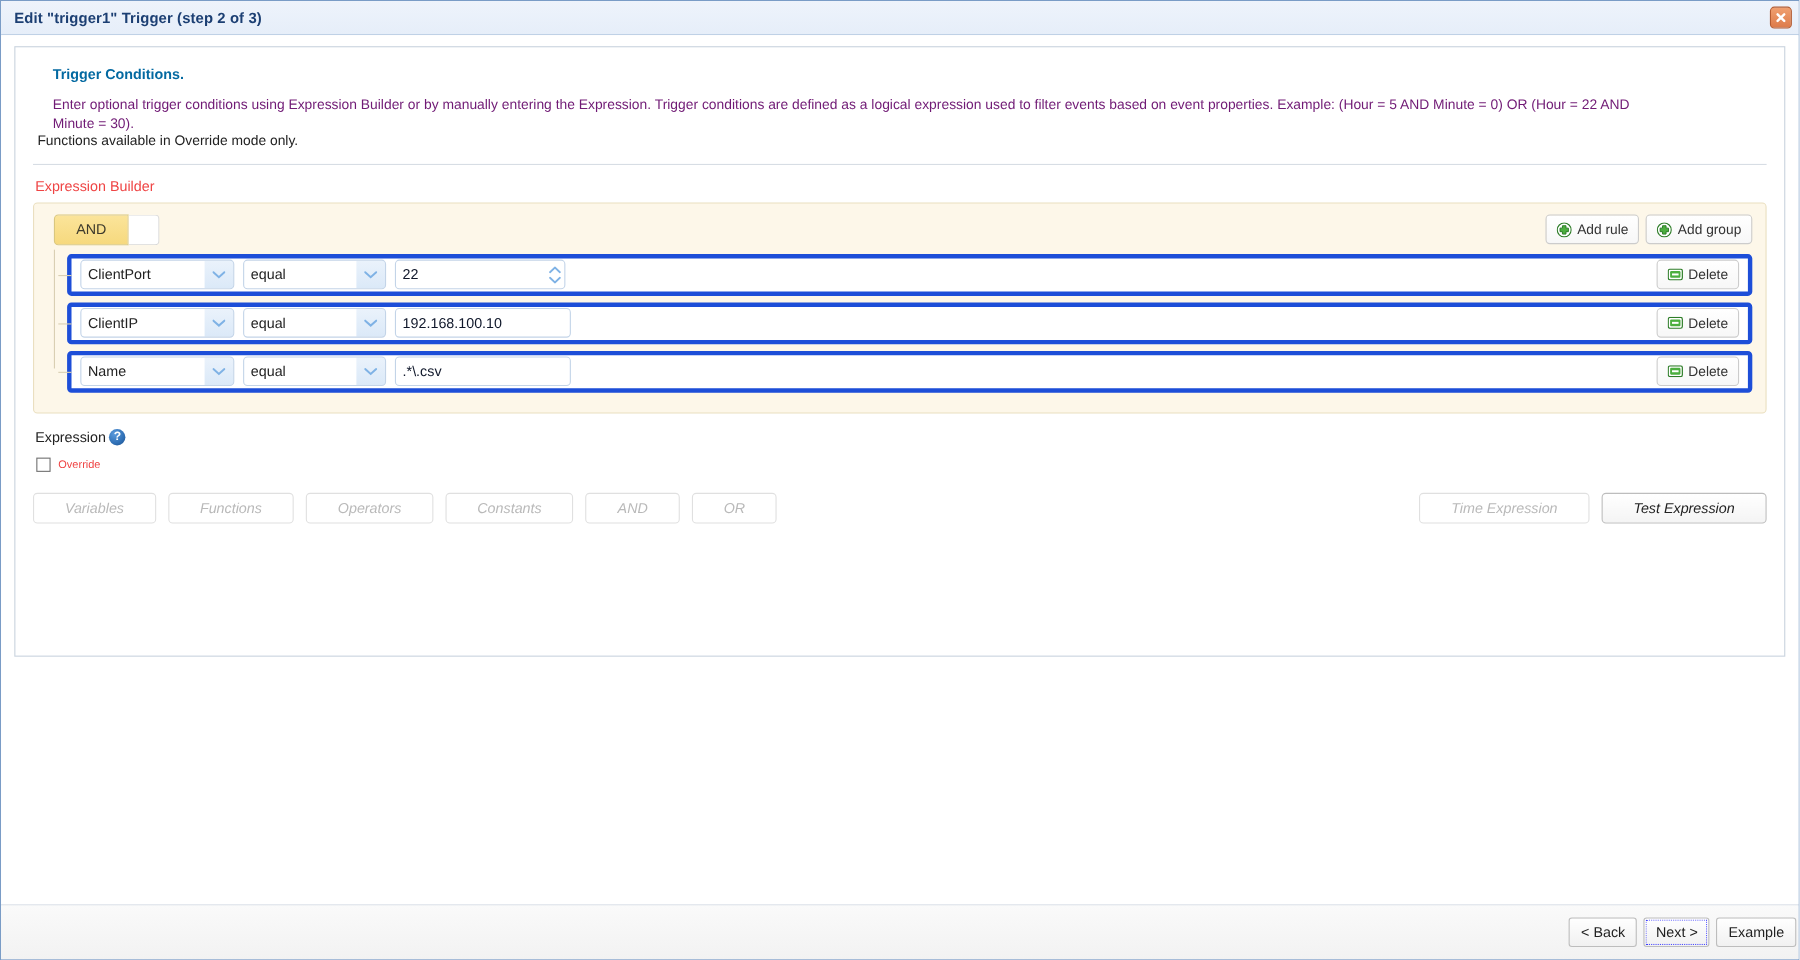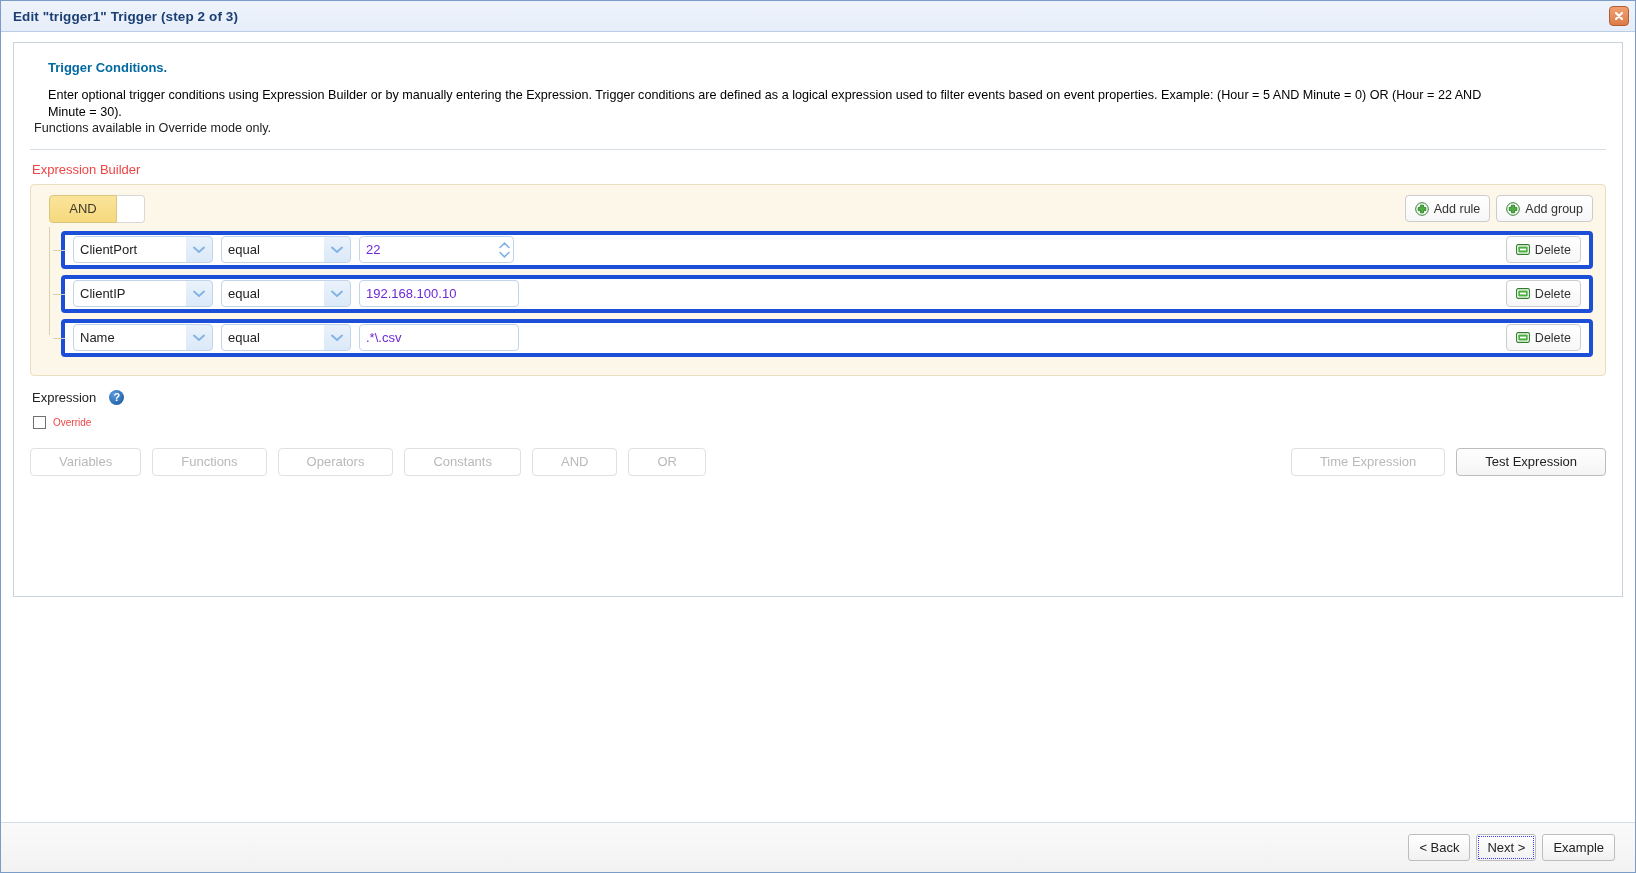--- a/index.html
+++ b/index.html
@@ -73,21 +73,21 @@
   .intro-title {
     font-weight: bold;
     font-size: 13px;
     margin: 3px 0 3px 18px;
     color: #0369a1;
   }
   .intro-p {
     margin: 12px 0 0 18px;
     font-size: 12.6px;
     line-height: 16.5px;
-    color: #000000;
+    color: #701a75;
     max-width: 1470px;
   }
   .intro-p2 { margin: 0 0 0 4px; font-size: 12.6px; line-height: 16.5px; }
   hr.sep {
     border: none;
     border-top: 1px solid #d7dde4;
     margin: 12px 0 12px 0;
   }
 
   .section-label {
@@ -222,21 +222,21 @@
   .sel-op { width: 130px; }
 
   .val-wrap { position: relative; display: inline-block; }
   input.qb-input {
     height: 27px;
     border: 1px solid #c3d4e8;
     border-radius: 4px;
     background: #ffffff;
     font-family: "Liberation Sans", sans-serif;
     font-size: 13px;
-    color: #6d28d9;
+    color: #0f172a;
     padding: 0 6px;
   }
   .inp-num { width: 155px; padding-right: 22px; }
   .inp-text { width: 160px; }
   .spinner {
     position: absolute;
     right: 4px;
     top: 50%;
     transform: translateY(-50%);
     display: flex;
@@ -246,21 +246,21 @@
   }
 
   .rule-del {
     margin-left: auto;
   }
 
   
   .expr-label-row {
     display: flex;
     align-items: center;
-    gap: 13px;
+    gap: 3px;
     margin: 14px 0 5px 2px;
   }
   .expr-label { font-size: 13px; color: #222; }
   .help-icon {
     width: 15px; height: 15px;
     border-radius: 50%;
     background: radial-gradient(circle at 35% 30%, #5b9bdd 0%, #2f6fb5 60%, #1d4d87 100%);
     color: #fff;
     font-size: 11px;
     font-weight: bold;
@@ -311,40 +311,41 @@
     padding: 0 28px;
     border: 1px solid #e0e0e0;
     border-radius: 4px;
     background: #ffffff;
     font-size: 13px;
     color: #b9b9b9;
     cursor: default;
     display: inline-flex;
     align-items: center;
     justify-content: center;
+    font-style: italic;
   }
   .btn-tool.narrow { min-width: 64px; }
   .btn-tool.enabled {
     color: #222;
     border: 1px solid #bdbdbd;
     background: linear-gradient(to bottom, #ffffff 0%, #f4f4f4 100%);
     cursor: pointer;
   }
   .spacer { flex: 1; }
 
   
   .footer {
     height: 50px;
     min-height: 50px;
     border-top: 1px solid #d6dde5;
     background: linear-gradient(to bottom, #fafafa 0%, #f2f2f2 100%);
     display: flex;
     align-items: center;
     justify-content: flex-end;
-    padding: 0 20px;
+    padding: 0 2px;
     gap: 6px;
   }
   .btn-nav {
     height: 27px;
     min-width: 58px;
     padding: 0 10px;
     border: 1px solid #bdbdbd;
     border-radius: 3px;
     background: linear-gradient(to bottom, #ffffff 0%, #f1f1f1 100%);
     font-size: 13px;

